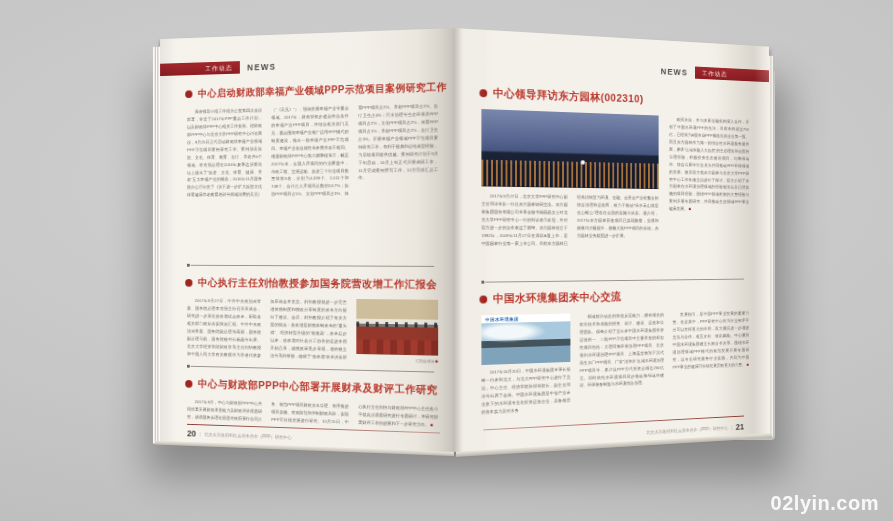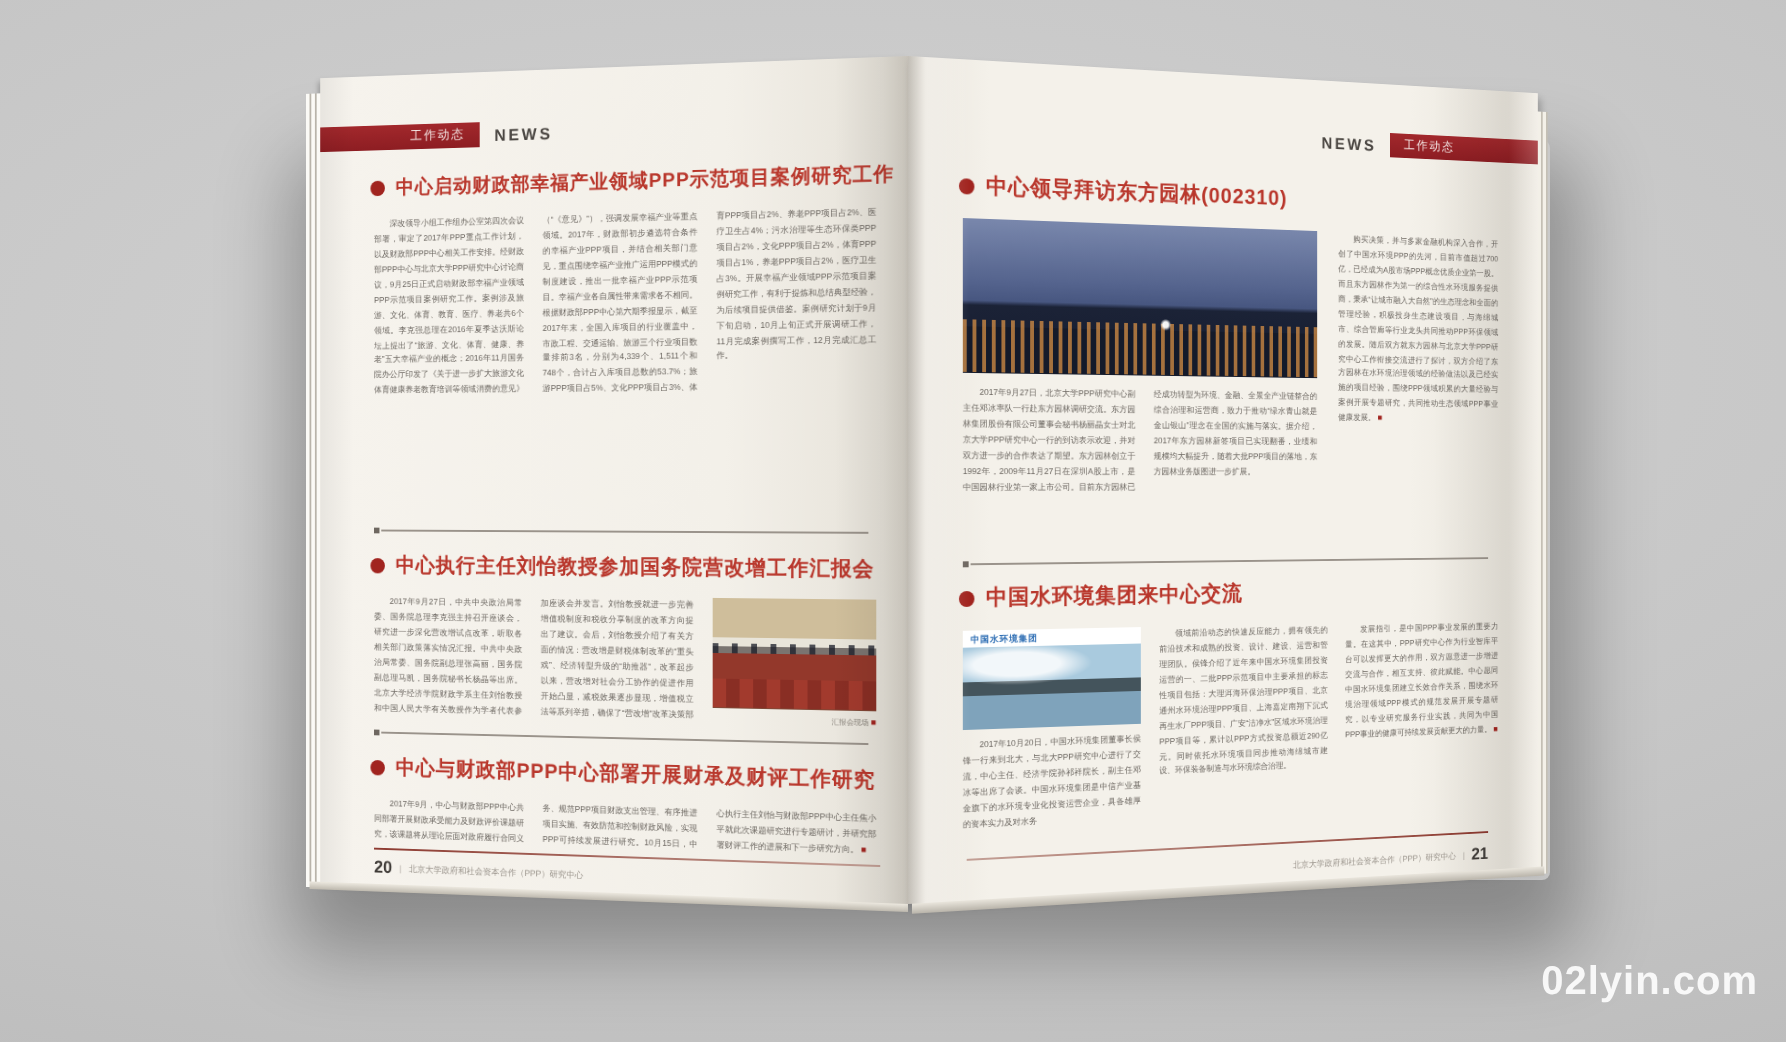--- a/index.html
+++ b/index.html
@@ -131,21 +131,21 @@
   .page-left::after{
     content:"";position:absolute;inset:0;pointer-events:none;
     background:linear-gradient(90deg,rgba(0,0,0,.06) 0%,rgba(0,0,0,0) 6%,rgba(0,0,0,0) 88%,rgba(0,0,0,.10) 100%);
   }
   .page-right::after{
     content:"";position:absolute;inset:0;pointer-events:none;
     background:linear-gradient(90deg,rgba(0,0,0,.12) 0%,rgba(255,255,255,.25) 2.5%,rgba(0,0,0,0) 9%,rgba(0,0,0,0) 82%,rgba(0,0,0,.07) 95%,rgba(255,255,255,.18) 100%);
   }
 
   .watermark{
-    position:absolute;right:14px;bottom:18px;
+    position:absolute;right:14px;bottom:6px;
     font-size:20px;font-weight:bold;color:#ffffff;opacity:.9;
     letter-spacing:.5px;
   }
 </style>
 </head>
 <body>
 
 <div class="book">
   <div class="book-shadow"></div>
 

